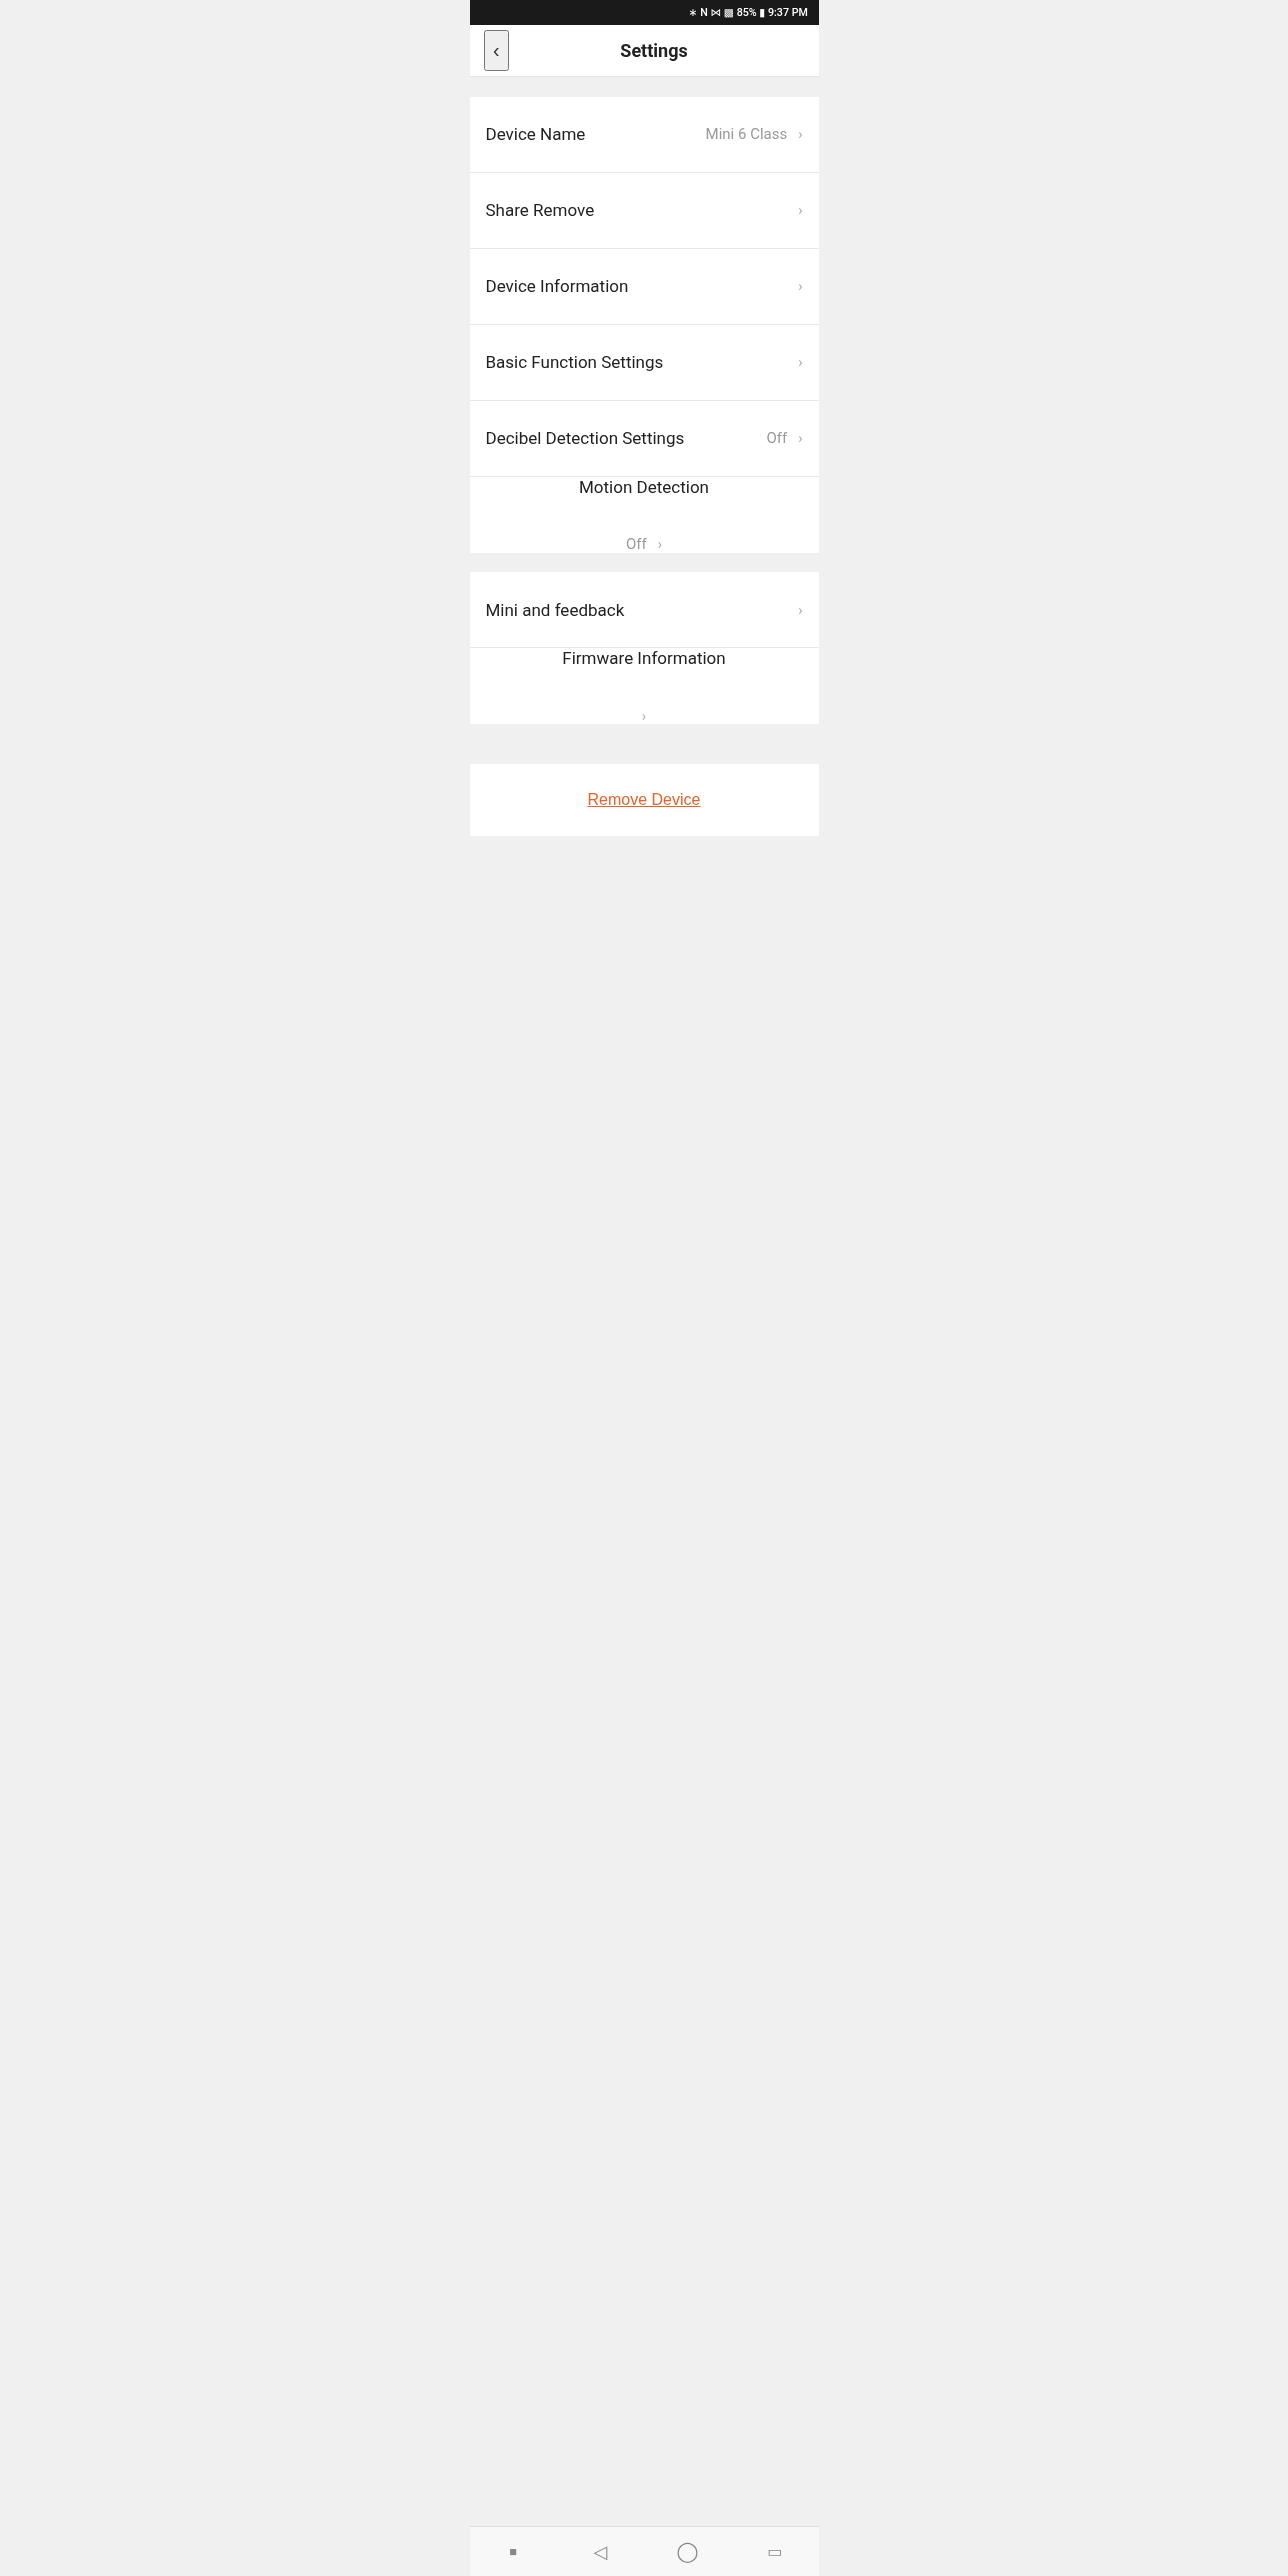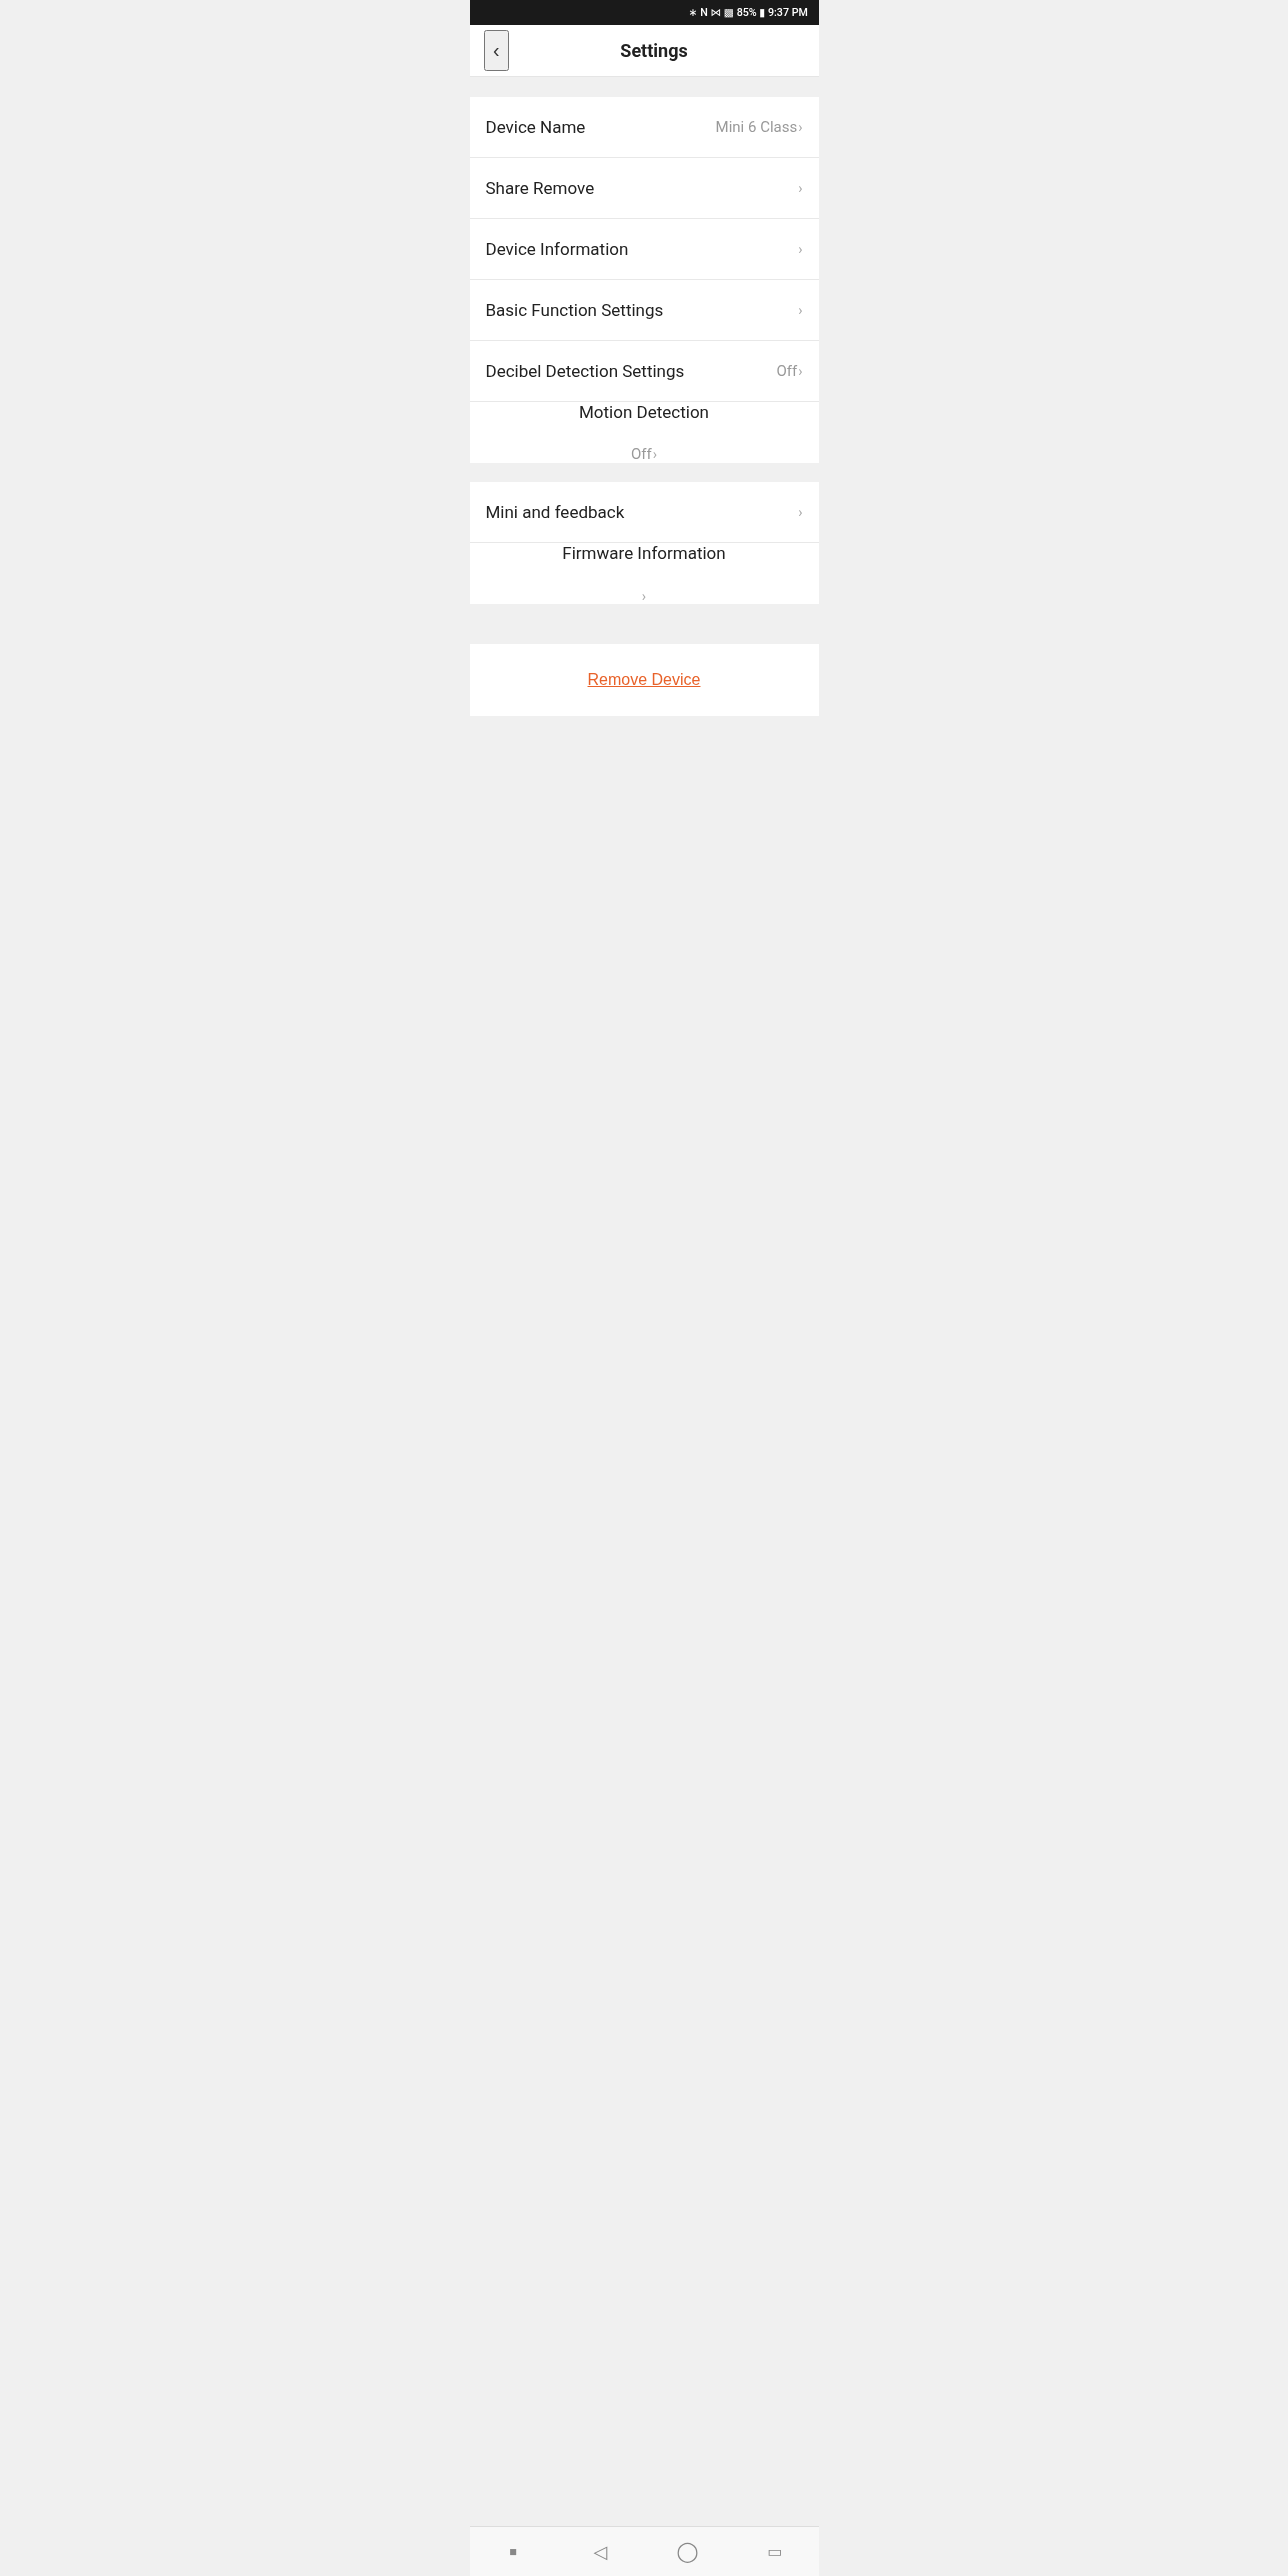--- a/index.html
+++ b/index.html
@@ -78,41 +78,41 @@
     
     .settings-list {
       background: white;
     }
 
     .settings-item {
       display: flex;
       align-items: center;
       justify-content: space-between;
       padding: 0 16px;
-      height: 61px;
+      height: 76px;
       border-bottom: 0.9px solid #e8e8e8;
       cursor: pointer;
       background: white;
     }
 
     .settings-item:last-child {
       border-bottom: none;
       flex-direction: column;
     }
 
     .settings-item-left {
       font-size: 17px;
       color: #222;
       font-weight: 400;
     }
 
     .settings-item-right {
       display: flex;
       align-items: center;
-      gap: 1px;
+      gap: 11px;
       color: #999;
       font-size: 15px;
     }
 
     .chevron {
       font-size: 14.3px;
       color: #aaa;
     }
 
     

